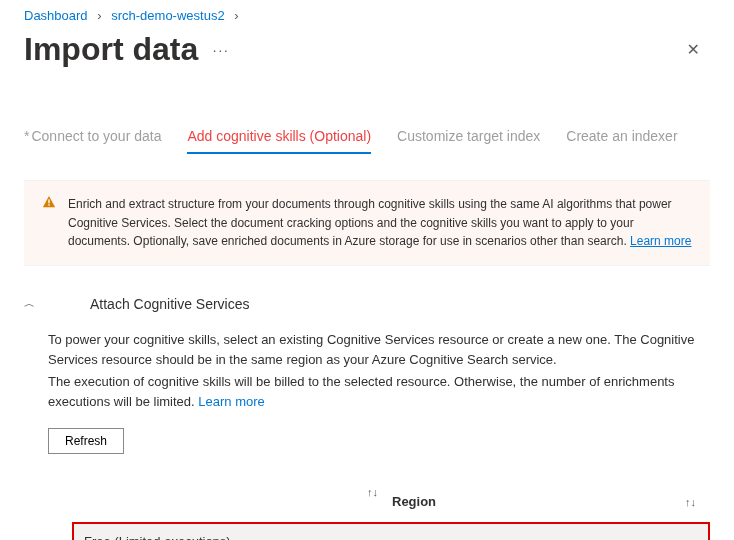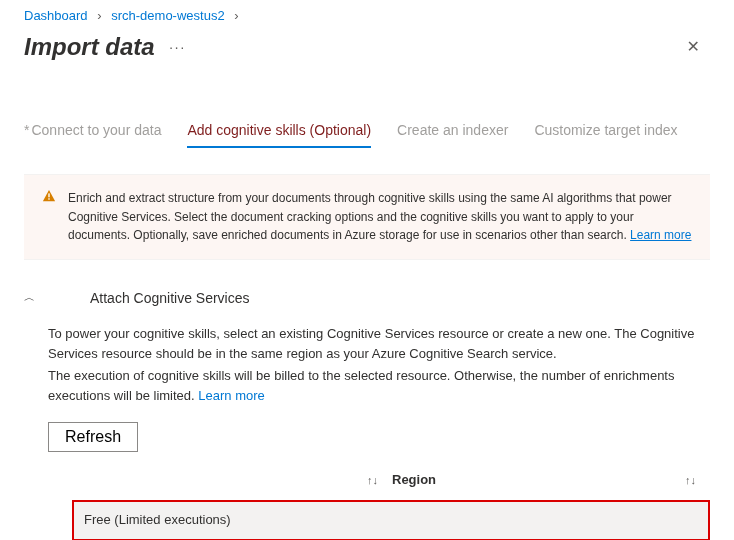--- a/index.html
+++ b/index.html
@@ -16,39 +16,39 @@
   padding: 8px 24px 4px;
   font-size: 13px;
 }
 .breadcrumb a { color: #0078d4; text-decoration: none; cursor: pointer; }
 .breadcrumb .sep { color: #605e5c; margin: 0 6px; }
 .header {
   display: flex;
   align-items: center;
   padding: 4px 24px 18px;
 }
-.header h1 { font-size: 24px; font-weight: 600; flex: 0 0 auto; font-style: italic; }
+.header h1 { font-size: 32px; font-weight: 600; flex: 0 0 auto; }
 .header .more { margin-left: 14px; color: #605e5c; font-size: 14px; cursor: pointer; letter-spacing: 1px; }
 .header .close { margin-left: auto; font-size: 16px; cursor: pointer; color: #605e5c; padding: 6px 10px; }
 .tabs {
   display: flex;
   gap: 26px;
   padding: 0 24px;
   border-bottom: 0;
   margin-top: 36px;
   margin-bottom: 26px;
 }
 .tab {
   font-size: 14px;
   color: #a19f9d;
   padding: 6px 0 8px;
   cursor: pointer;
   border-bottom: 2px solid transparent;
 }
-.tab.active { color: #7f1d1d; border-bottom: 2px solid #0078d4; }
+.tab.active { color: #ef4444; border-bottom: 2px solid #0078d4; }
 .tab .req { margin-right: 2px; }
 .info-box {
   margin: 0 24px 22px;
   background: #fdf6f3;
   border-top: 1px solid #f3f2f1;
   border-bottom: 1px solid #f3f2f1;
   padding: 14px 18px;
   display: flex;
   gap: 12px;
   font-size: 12px;
@@ -71,33 +71,33 @@
 .section-header .chev { font-size: 11px; }
 .section-header .title { font-size: 14px; margin-left: 43px; }
 .section-body { padding: 0 0 0 24px; font-size: 13px; line-height: 1.55; }
 .section-body p { margin-bottom: 2px; }
 .section-body a { color: #0078d4; text-decoration: none; }
 .refresh-btn {
   margin: 14px 0 12px;
   border: 1px solid #8a8886;
   background: #fff;
   padding: 5px 16px;
-  font-size: 16px;
+  font-size: 12px;
   cursor: pointer;
   font-family: inherit;
 }
 .table-wrap { margin-left: 24px; margin-right: 0; }
 .thead {
   display: flex;
   font-weight: 600;
   font-size: 13px;
   padding: 6px 0 10px;
 }
 .col-name { flex: 0 0 320px; display: flex; align-items: center; gap: 8px; }
-.col-region { flex: 1; display: flex; align-items: center; gap: 16px; }
+.col-region { flex: 1; display: flex; align-items: center; gap: 16px; margin-top: 20px; }
 .sort-icon { margin-left: auto; margin-right: 14px; font-size: 11px; color: #605e5c; cursor: pointer; }
 .trow {
   display: flex;
   padding: 8px 10px;
   font-size: 13px;
   border: 2px solid #d90000;
   background: #f3f2f1;
   margin-bottom: 6px;
 }
 .trow .col-name { flex: 0 0 320px; }
@@ -120,24 +120,24 @@
 </div>
 
 <div class="tabs">
   <div class="tab">
     <span class="req">*</span><span>Connect to your data</span>
   </div>
   <div class="tab active">
     <span>Add cognitive skills (Optional)</span>
   </div>
   <div class="tab">
-    <span>Create an indexer</span>
+    <span>Customize target index</span>
   </div>
   <div class="tab">
-    <span>Customize target index</span>
+    <span>Create an indexer</span>
   </div>
 </div>
 
 <div class="info-box">
   <span class="warn-icon">
     <svg class="warn" viewBox="0 0 16 16">
         <polygon points="8,1 15,14 1,14" fill="#d67f00"></polygon>
         <rect x="7.2" y="5" width="1.6" height="4.5" fill="#fff"></rect>
         <rect x="7.2" y="10.6" width="1.6" height="1.6" fill="#fff"></rect>
       </svg>

